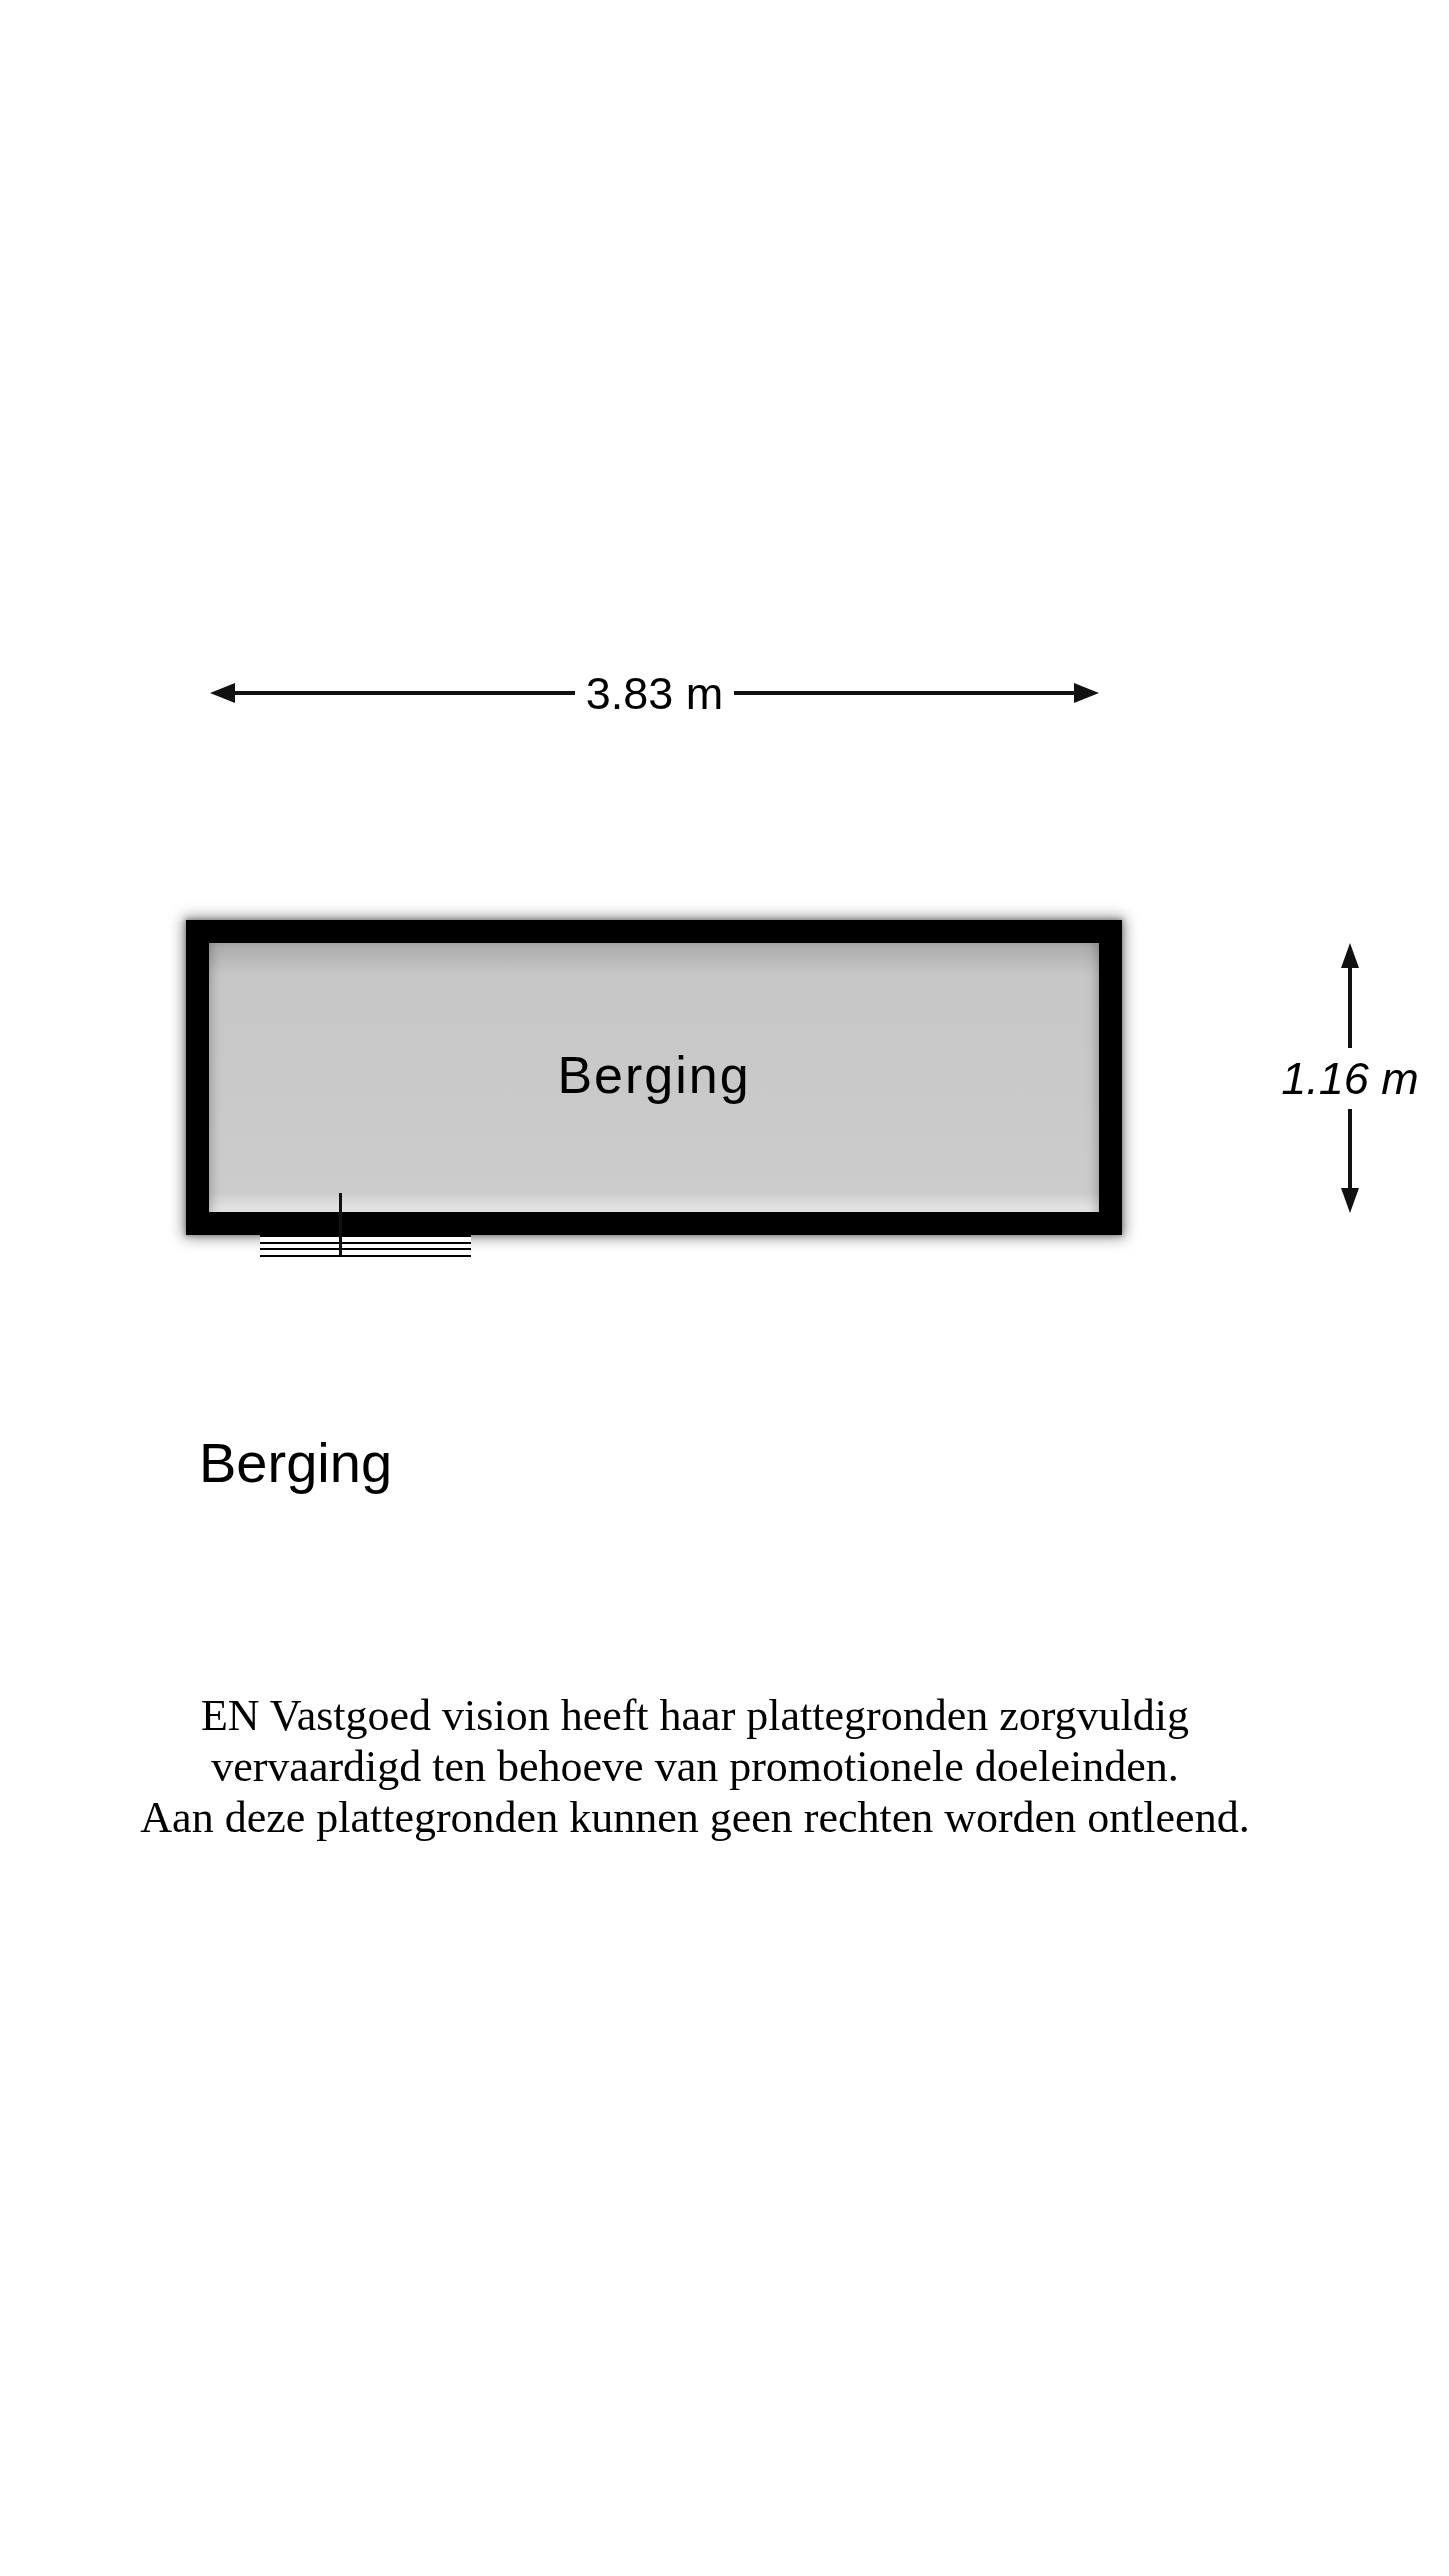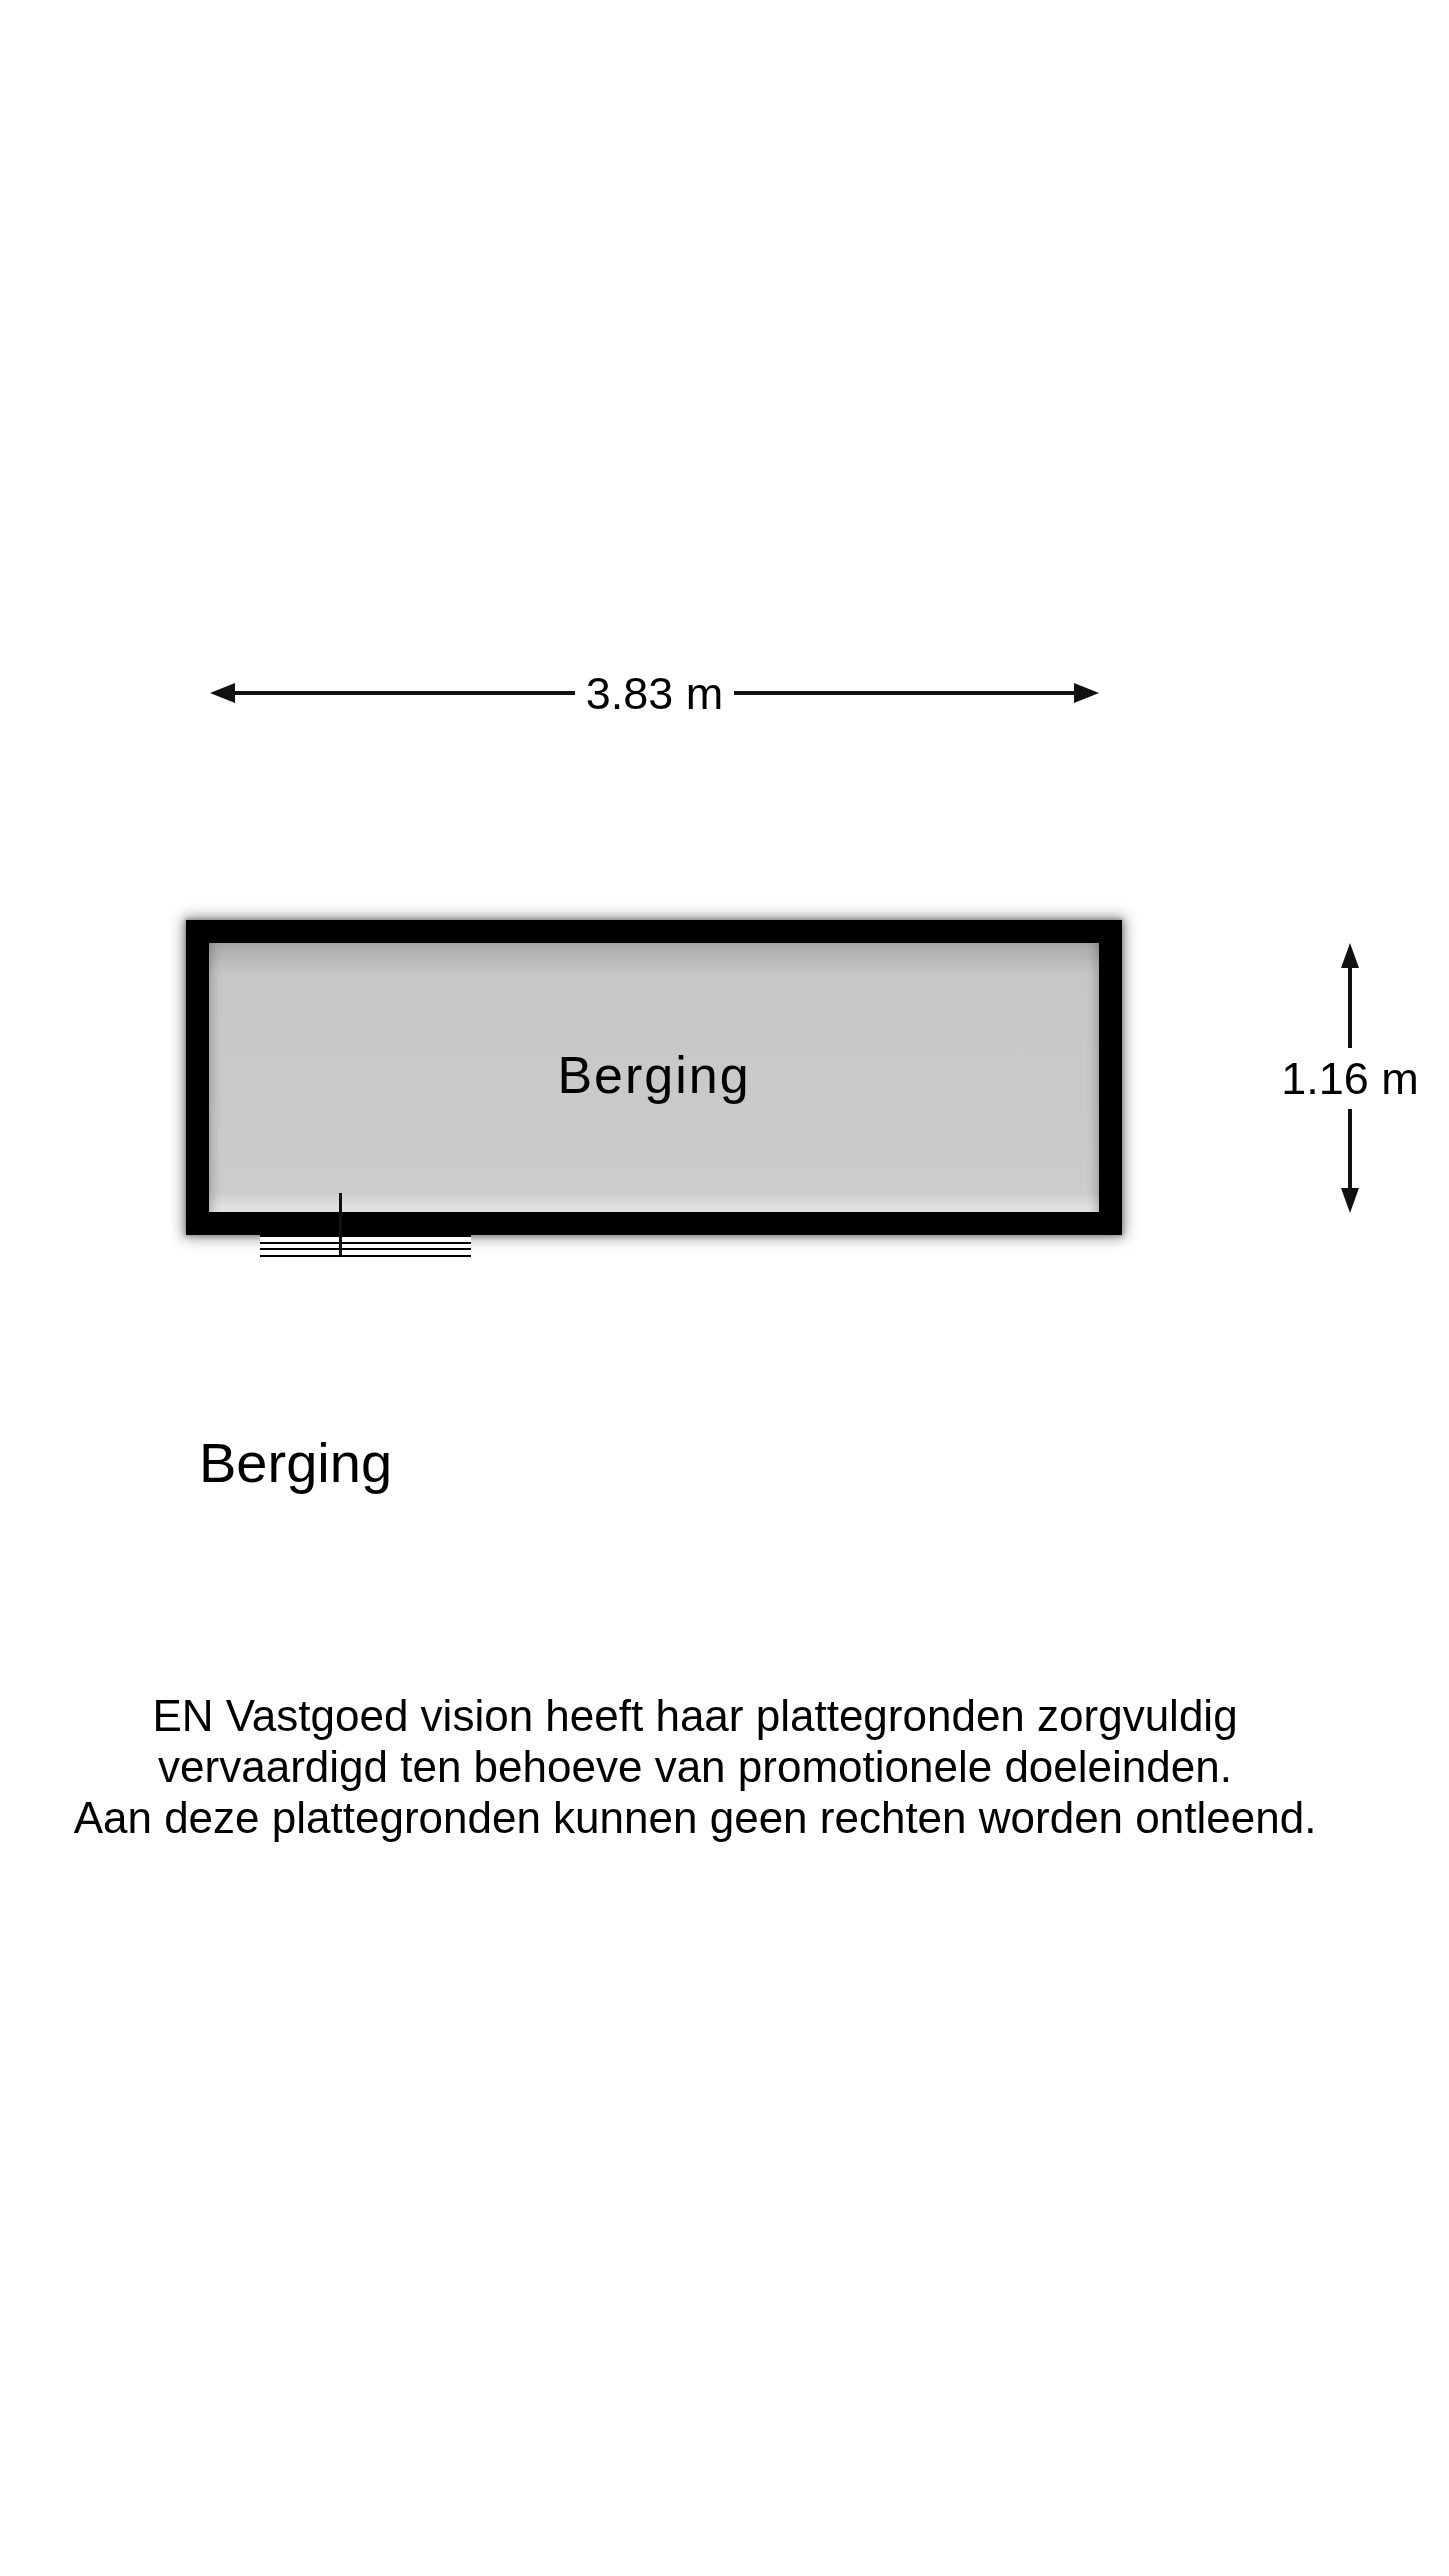--- a/index.html
+++ b/index.html
@@ -56,33 +56,33 @@
     background:var(--line,#111);z-index:3;
   }
 
   
   .dim-v{
     position:absolute;left:1327px;top:943px;width:46px;height:270px;
     display:flex;flex-direction:column;align-items:center;
   }
   .dim-v .seg{flex:1;width:3.4px;background:var(--line,#111);}
   .dim-v .label{
-    margin:8px 0;font-size:45px;line-height:1;white-space:nowrap;
+    margin:8px 0;font-size:45px;line-height:1;white-space:nowrap;font-style:italic;
   }
   .ah-up{width:0;height:0;border-left:9.4px solid transparent;border-right:9.4px solid transparent;border-bottom:25.5px solid var(--line,#111);}
   .ah-down{width:0;height:0;border-left:9.4px solid transparent;border-right:9.4px solid transparent;border-top:25.5px solid var(--line,#111);}
 
   
   .plan-title{
     position:absolute;left:199px;top:1435px;
     font-size:56px;line-height:1;white-space:nowrap;
   }
   .disclaimer{
     position:absolute;left:0;top:1690px;width:1390px;
-    text-align:center;font-size:44px;line-height:51px;
+    text-align:center;font-size:44px;line-height:51px;font-family:Liberation Serif, serif;
   }
 </style>
 </head>
 <body>
 
 <div id="canvas">
 
   <div class="dim-h">
     <span class="ah-left"></span>
     <span class="seg"></span>

